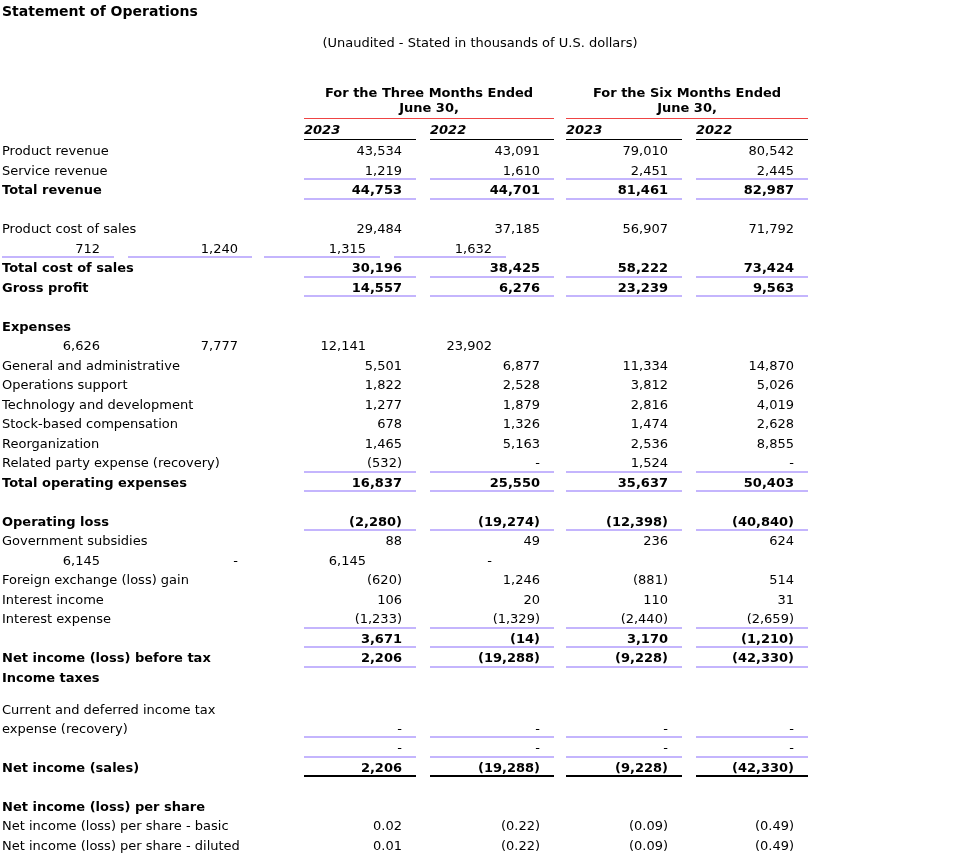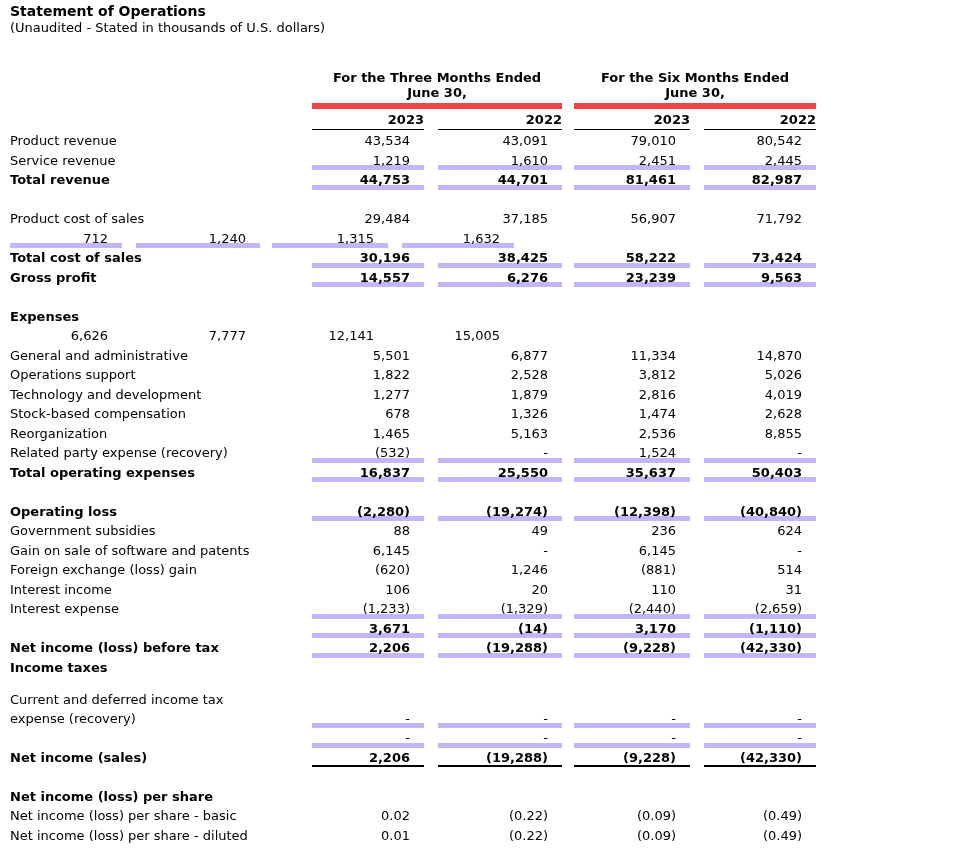--- a/index.html
+++ b/index.html
@@ -4,41 +4,41 @@
 <style>
   * { margin:0; padding:0; box-sizing:border-box; }
   html,body { background:#fff; }
   body {
     width:958px; height:857px;
     color:#000;
     font-family:"DejaVu Sans","Liberation Sans",sans-serif;
     font-size:13px;
     overflow:hidden;
   }
-  .page { position:relative; width:958px; height:857px; padding:3px 0 0 10px; }
+  .page { position:relative; width:958px; height:857px; padding:3px 0 0 2px; }
 
   .title { font-size:14px; font-weight:bold; line-height:17px; }
-  .subtitle { font-size:13px; line-height:16px; }
+  .subtitle { margin-top:15px; font-size:13px; line-height:16px;text-align:center; }
 
   
   .spacer { width:302px; flex:none; }
 
   .col-group-row { display:flex; margin-top:34px; }
   .group {
     flex:none; text-align:center; font-weight:bold;
     white-space:pre-line; line-height:15px;
-    padding-bottom:3px; border-bottom:6px solid #ef4444;
+    padding-bottom:3px; border-bottom:1px solid #ef4444;
   }
   .g1 { width:250px; }
   .g2 { width:242px; margin-left:12px; }
 
   .years-row { display:flex; margin-top:2px; }
   .year {
-    flex:none; text-align:right; font-weight:bold;
-    height:19px; line-height:18px; border-bottom:1px solid #000;
+    flex:none; text-align:left; font-weight:bold;
+    height:19px; line-height:18px; border-bottom:1px solid #000;font-style:italic;
   }
   .y1 { width:112px; }
   .y2 { width:124px; margin-left:14px; }
   .y3 { width:116px; margin-left:12px; }
   .y4 { width:112px; margin-left:14px; }
 
   .tbody { margin-top:1px; }
   .row { display:flex; align-items:flex-end; height:19.5px; }
   .row.blank { height:19.5px; }
   .row.tall { height:39px;margin-top:12px; }
@@ -47,21 +47,21 @@
   .label { width:302px; flex:none; white-space:pre-line; }
   .tall .label { line-height:19px; }
   .num {
     flex:none; text-align:right; padding-right:14px;
     height:19.5px;
   }
   .col1 { width:112px; }
   .col2 { width:124px; margin-left:14px; }
   .col3 { width:116px; margin-left:12px; }
   .col4 { width:112px; margin-left:14px; }
-  .ul { border-bottom:5px solid #c4b5fd; }
+  .ul { border-bottom:2px solid #c4b5fd; }
   .final { border-bottom:2px solid #000; }
 </style>
 </head>
 <body>
 
 <div class="page">
 
   <div class="title">Statement of Operations</div>
   <div class="subtitle">(Unaudited - Stated in thousands of U.S. dollars)</div>
 
@@ -132,21 +132,21 @@
         <div class="cell num col4 ul">9,563</div>
       </div>
       <div class="row blank"></div>
       <div class="row bold">
         <div class="cell label">Expenses</div>
       </div>
       <div class="row">
         <div class="cell num col1">6,626</div>
         <div class="cell num col2">7,777</div>
         <div class="cell num col3">12,141</div>
-        <div class="cell num col4">15,005</div>
+        <div class="cell num col4">23,902</div>
       </div>
       <div class="row">
         <div class="cell label">General and administrative</div>
         <div class="cell num col1">5,501</div>
         <div class="cell num col2">6,877</div>
         <div class="cell num col3">11,334</div>
         <div class="cell num col4">14,870</div>
       </div>
       <div class="row">
         <div class="cell label">Operations support</div>
@@ -199,21 +199,20 @@
         <div class="cell num col4 ul">(40,840)</div>
       </div>
       <div class="row">
         <div class="cell label">Government subsidies</div>
         <div class="cell num col1">88</div>
         <div class="cell num col2">49</div>
         <div class="cell num col3">236</div>
         <div class="cell num col4">624</div>
       </div>
       <div class="row">
-        <div class="cell label">Gain on sale of software and patents</div>
         <div class="cell num col1">6,145</div>
         <div class="cell num col2">-</div>
         <div class="cell num col3">6,145</div>
         <div class="cell num col4">-</div>
       </div>
       <div class="row">
         <div class="cell label">Foreign exchange (loss) gain</div>
         <div class="cell num col1">(620)</div>
         <div class="cell num col2">1,246</div>
         <div class="cell num col3">(881)</div>
@@ -231,21 +230,21 @@
         <div class="cell num col1 ul">(1,233)</div>
         <div class="cell num col2 ul">(1,329)</div>
         <div class="cell num col3 ul">(2,440)</div>
         <div class="cell num col4 ul">(2,659)</div>
       </div>
       <div class="row bold">
         <div class="cell label"></div>
         <div class="cell num col1 ul">3,671</div>
         <div class="cell num col2 ul">(14)</div>
         <div class="cell num col3 ul">3,170</div>
-        <div class="cell num col4 ul">(1,110)</div>
+        <div class="cell num col4 ul">(1,210)</div>
       </div>
       <div class="row bold">
         <div class="cell label">Net income (loss) before tax</div>
         <div class="cell num col1 ul">2,206</div>
         <div class="cell num col2 ul">(19,288)</div>
         <div class="cell num col3 ul">(9,228)</div>
         <div class="cell num col4 ul">(42,330)</div>
       </div>
       <div class="row bold">
         <div class="cell label">Income taxes</div>

